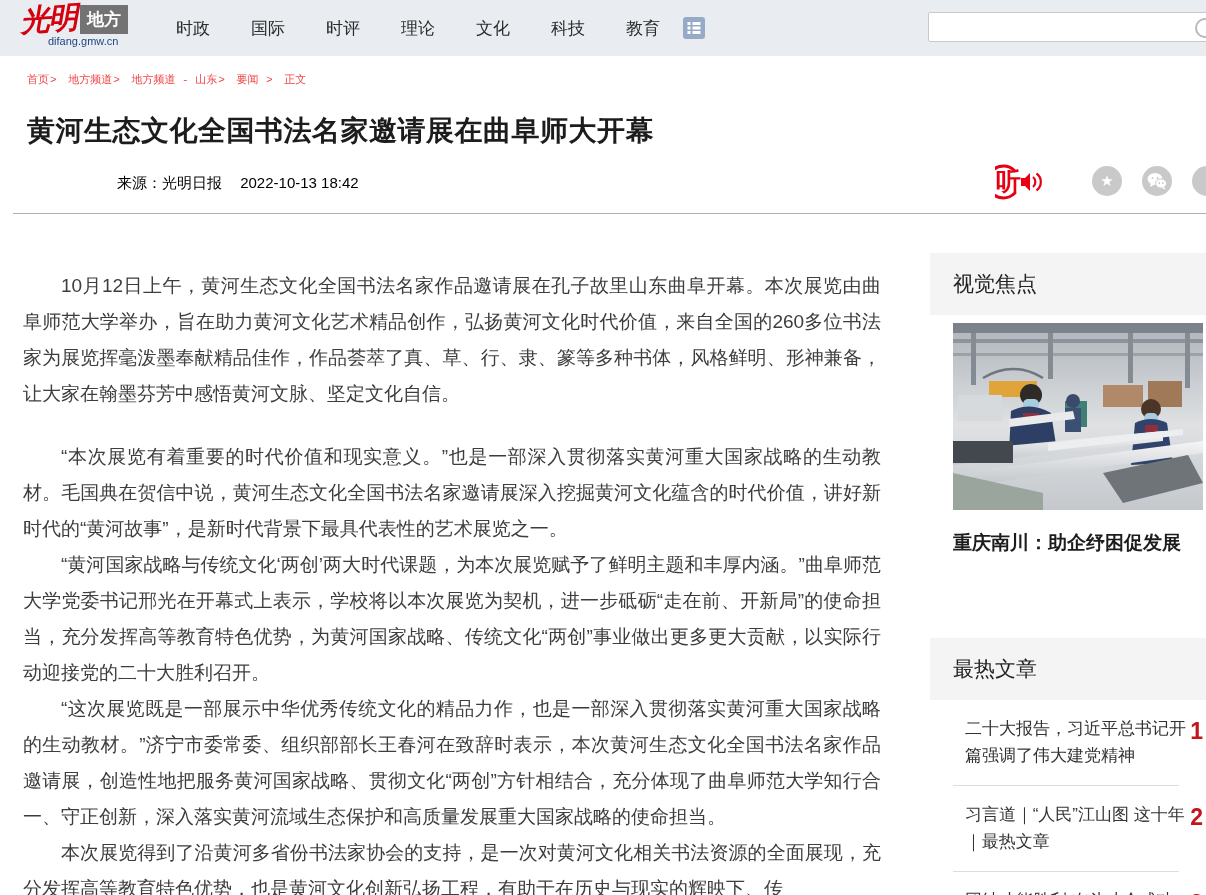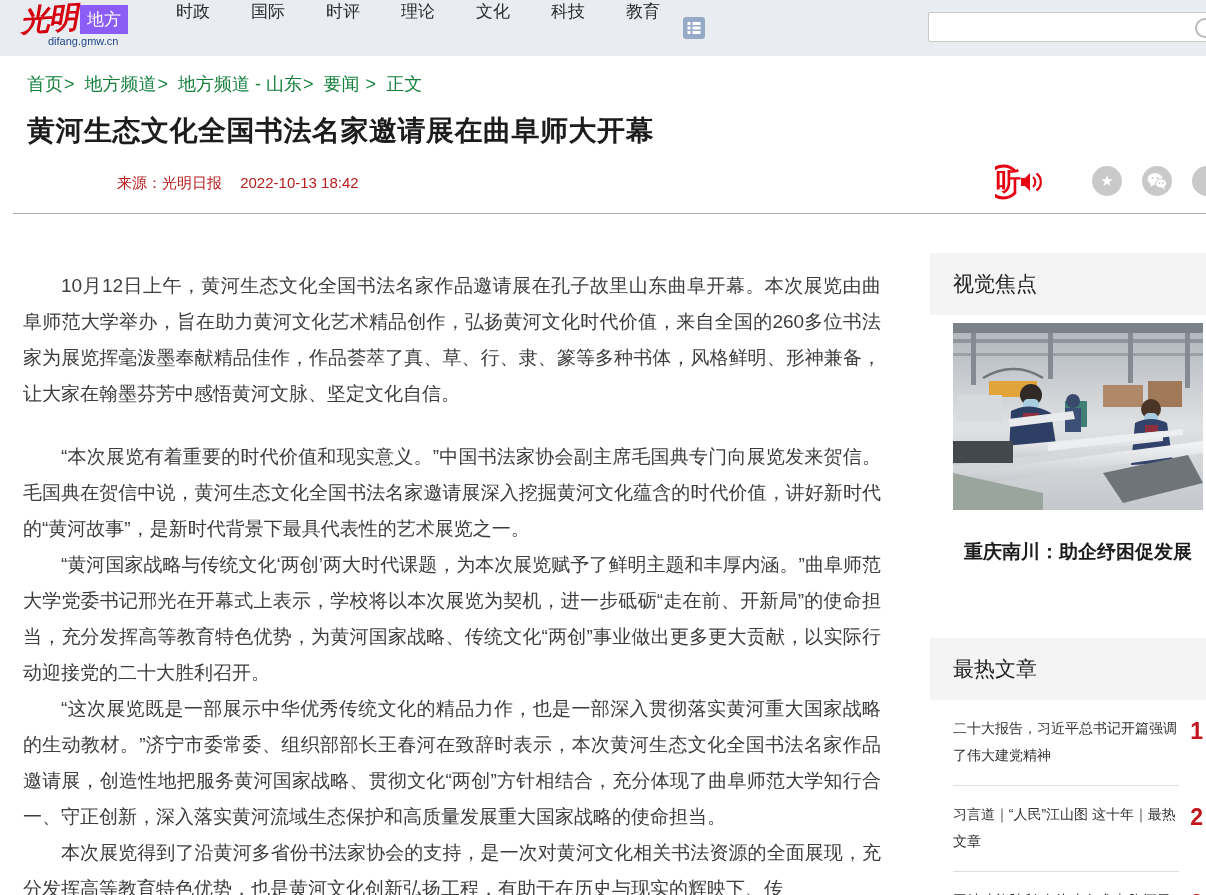--- a/index.html
+++ b/index.html
@@ -8,39 +8,39 @@
     font-family:"Liberation Sans","DejaVu Sans",sans-serif;
   }
   .page{position:absolute;top:0;left:0;width:1280px;height:895px;}
 
   
   .topbar{position:absolute;top:0;left:0;width:1280px;height:56px;background:#e9edf1;}
   .logo{position:absolute;left:20px;top:4px;width:150px;cursor:pointer;}
   .logo-row{display:flex;align-items:center;}
   .brand-script{color:#d5000f;font-family:"DejaVu Serif",serif;font-style:italic;font-weight:bold;
     font-size:30px;line-height:30px;transform:rotate(-4deg);letter-spacing:-2px;}
-  .brand-box{background:#8b5cf6;color:#fff;font-weight:normal;font-size:17px;padding:3px 7px;margin-left:4px;}
+  .brand-box{background:#737373;color:#fff;font-weight:bold;font-size:17px;padding:3px 7px;margin-left:4px;}
   .logo-domain{color:#1d4584;font-size:11px;margin-top:1px;padding-left:28px;}
-  .nav{position:absolute;left:176px;top:0;height:56px;display:flex;align-items:flex-start;gap:41px;}
+  .nav{position:absolute;left:176px;top:0;height:56px;display:flex;align-items:center;gap:41px;}
   .nav-item{font-size:17px;color:#2b2b2b;cursor:pointer;white-space:nowrap;}
   .menu-btn{position:absolute;left:683px;top:17px;width:22px;height:22px;cursor:pointer;}
   .search{position:absolute;left:928px;top:12px;width:360px;height:30px;}
   .search input{width:100%;height:30px;box-sizing:border-box;border:1px solid #c9c9c9;border-radius:2px;
     background:#fff;outline:none;font-size:14px;padding:0 26px 0 10px;}
   .search-glyph{position:absolute;left:267px;top:6px;width:16px;height:16px;border:2px solid #b9b9b9;border-radius:50%;}
 
   
-  .breadcrumb{position:absolute;left:27px;top:72px;font-size:18px;color:#15803d;}
+  .breadcrumb{position:absolute;left:27px;top:72px;font-size:11px;color:#ef4444;font-family:Liberation Mono, monospace;}
   .crumb{cursor:pointer;}
   .crumb-sep{margin:0 5px 0 1px;}
 
   
   .article-header{position:absolute;left:27px;top:112px;width:1100px;text-align:left;}
   .article-title{font-size:28px;font-weight:bold;color:#1c1c1c;letter-spacing:.5px;}
-  .source-row{margin-top:24px;margin-left:90px;font-size:15px;color:#b91c1c;}
+  .source-row{margin-top:24px;margin-left:90px;font-size:15px;color:#000000;}
   .source-row .dt{margin-left:14px;}
   .header-actions{position:absolute;left:995px;top:158px;display:flex;align-items:center;}
   .listen-btn{cursor:pointer;width:54px;height:46px;}
   .share-row{display:flex;gap:20px;margin-left:43px;}
   .share-circle{width:30px;height:30px;border-radius:50%;background:#c9c9c9;display:flex;
     align-items:center;justify-content:center;cursor:pointer;color:#fff;font-size:15px;}
   .hr{position:absolute;left:13px;top:213px;width:1267px;height:0;border-top:1px solid #b0b0b0;}
 
   
   .article-body{position:absolute;left:23px;top:250px;width:858px;margin-top:18px;}
@@ -48,25 +48,25 @@
     text-align:justify;}
   .article-body p.gap{margin-bottom:27px;}
 
   
   .side-box{position:absolute;left:930px;width:350px;}
   .visual-focus{top:253px;}
   .hot-articles{top:638px;}
   .side-head{height:62px;background:#f4f4f4;line-height:62px;padding-left:23px;
     font-size:21px;color:#222;}
   .focus-img{display:block;margin:8px 0 0 23px;width:250px;height:187px;cursor:pointer;}
-  .focus-caption{margin:29px 0 0 23px;width:250px;text-align:center;font-size:19px;
+  .focus-caption{margin:20px 0 0 23px;width:250px;font-size:19px;
     font-weight:bold;color:#1c1c1c;cursor:pointer;}
   .hot-list{padding-left:23px;width:250px;}
   .hot-item{display:flex;padding:15px 0 16px;cursor:pointer;}
-  .hot-text{width:226px;font-size:14px;line-height:27px;color:#333;}
+  .hot-text{width:226px;font-size:17px;line-height:27px;color:#333;margin-left:12px;}
   .hot-rank{margin-left:auto;font-size:23px;font-weight:bold;color:#c3161c;padding-top:3px;}
   .hot-div{width:226px;border-top:1px solid #ddd;}
 </style>
 </head>
 <body>
 
 <div class="page">
 
   <div class="topbar">
     <div class="logo">
@@ -145,21 +145,21 @@
         </svg>
       </div>
       <div class="share-circle"></div>
     </div>
   </div>
 
   <div class="hr"></div>
 
   <div class="article-body">
     <p class="gap">10月12日上午，黄河生态文化全国书法名家作品邀请展在孔子故里山东曲阜开幕。本次展览由曲阜师范大学举办，旨在助力黄河文化艺术精品创作，弘扬黄河文化时代价值，来自全国的260多位书法家为展览挥毫泼墨奉献精品佳作，作品荟萃了真、草、行、隶、篆等多种书体，风格鲜明、形神兼备，让大家在翰墨芬芳中感悟黄河文脉、坚定文化自信。</p>
-    <p>“本次展览有着重要的时代价值和现实意义。”中国书法家协会副主席毛国典专门向展览发来贺信。毛国典在贺信中说，黄河生态文化全国书法名家邀请展深入挖掘黄河文化蕴含的时代价值，讲好新时代的“黄河故事”，是新时代背景下最具代表性的艺术展览之一。</p>
+    <p>“本次展览有着重要的时代价值和现实意义。”也是一部深入贯彻落实黄河重大国家战略的生动教材。毛国典在贺信中说，黄河生态文化全国书法名家邀请展深入挖掘黄河文化蕴含的时代价值，讲好新时代的“黄河故事”，是新时代背景下最具代表性的艺术展览之一。</p>
     <p>“黄河国家战略与传统文化‘两创’两大时代课题，为本次展览赋予了鲜明主题和丰厚内涵。”曲阜师范大学党委书记邢光在开幕式上表示，学校将以本次展览为契机，进一步砥砺“走在前、开新局”的使命担当，充分发挥高等教育特色优势，为黄河国家战略、传统文化“两创”事业做出更多更大贡献，以实际行动迎接党的二十大胜利召开。</p>
     <p>“这次展览既是一部展示中华优秀传统文化的精品力作，也是一部深入贯彻落实黄河重大国家战略的生动教材。”济宁市委常委、组织部部长王春河在致辞时表示，本次黄河生态文化全国书法名家作品邀请展，创造性地把服务黄河国家战略、贯彻文化“两创”方针相结合，充分体现了曲阜师范大学知行合一、守正创新，深入落实黄河流域生态保护和高质量发展重大国家战略的使命担当。</p>
     <p>本次展览得到了沿黄河多省份书法家协会的支持，是一次对黄河文化相关书法资源的全面展现，充分发挥高等教育特色优势，也是黄河文化创新弘扬工程，有助于在历史与现实的辉映下、传</p>
   </div>
 
   <div class="side-box visual-focus">
     <div class="side-head">视觉焦点</div>
     <svg class="focus-img" viewBox="0 0 250 187">
       <defs>
         <linearGradient id="bg" x1="0" y1="0" x2="0" y2="1">

